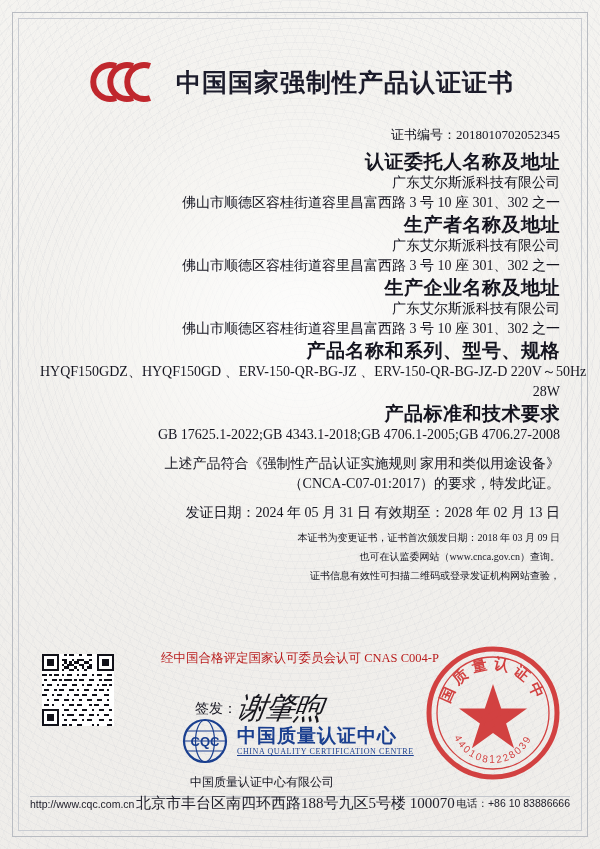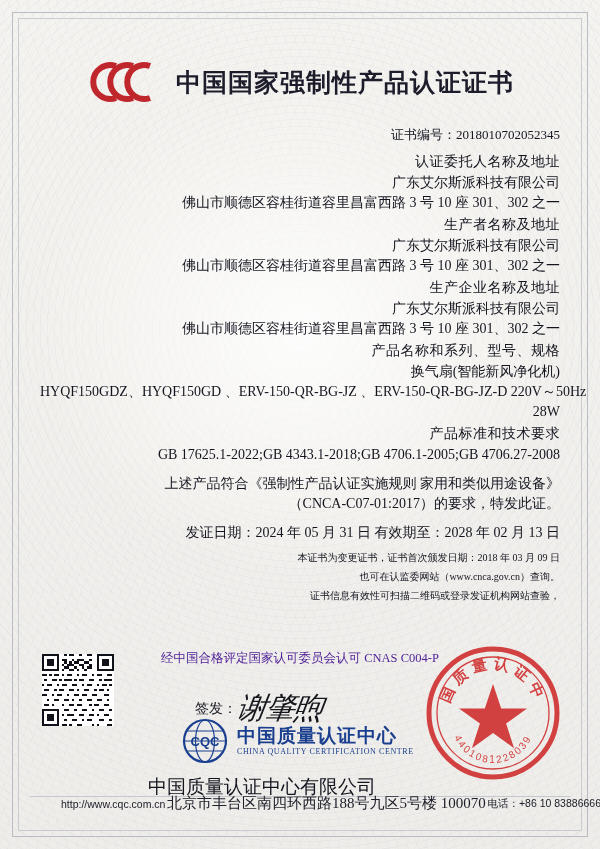--- a/index.html
+++ b/index.html
@@ -74,22 +74,22 @@
     width: 520px;
     text-align: right;
     color: #14141f;
   }
   .line {
     font-size: 14px;
     line-height: 20px;
     white-space: nowrap;
   }
   .label {
-    font-weight: normal;
-    font-size: 14px;
+    font-weight: bold;
+    font-size: 19px;
     line-height: 23px;
     letter-spacing: 0.5px;
   }
   .gap-s { height: 5px; }
   .gap-m { height: 9px; }
   .small {
     font-size: 10px;
     line-height: 19px;
   }
   .value-line {
@@ -97,21 +97,21 @@
     line-height: 20px;
   }
   
   .cnas {
     position: absolute;
     top: 650px;
     left: 0;
     width: 600px;
     text-align: center;
     font-size: 12.5px;
-    color: #4c1d95;
+    color: #b91c1c;
   }
   
   .sign-row {
     position: absolute;
     top: 688px;
     left: 195px;
     display: flex;
     align-items: center;
   }
   .sign-label {
@@ -144,28 +144,29 @@
     font-weight: bold;
     color: #1a3f8f;
     letter-spacing: 1px;
     line-height: 21px;
   }
   .cqc-text-en {
     font-size: 8px;
     color: #1a3f8f;
     letter-spacing: 0.6px;
     line-height: 11px;
+    text-decoration: underline;
   }
   .cqc-company {
     position: absolute;
     top: 774px;
     left: 0;
     width: 524px;
     text-align: center;
-    font-size: 19px;
+    font-size: 12px;
     color: #14141f;
     font-family: Liberation Serif, serif;
   }
   
   .qr {
     position: absolute;
     left: 42px;
     top: 654px;
     width: 72px;
     height: 72px;
@@ -183,21 +184,20 @@
     position: absolute;
     bottom: 36px;
     left: 30px;
     width: 540px;
     display: flex;
     justify-content: space-between;
     align-items: center;
     font-size: 10.5px;
     color: #20202b;
     font-family: "Liberation Sans", sans-serif;
-    margin-left: 31px;
   }
   .footer-center { font-family: "Liberation Serif", serif; font-size: 15px; }
   .footer-rule {
     position: absolute;
     left: 30px;
     right: 30px;
     bottom: 52px;
     height: 1px;
     background: #c4c7cd;
   }
@@ -236,21 +236,20 @@
 
       <div class="label">生产者名称及地址</div>
       <div class="line">广东艾尔斯派科技有限公司</div>
       <div class="line">佛山市顺德区容桂街道容里昌富西路 3 号 10 座 301、302 之一</div>
 
       <div class="label">生产企业名称及地址</div>
       <div class="line">广东艾尔斯派科技有限公司</div>
       <div class="line">佛山市顺德区容桂街道容里昌富西路 3 号 10 座 301、302 之一</div>
 
       <div class="label">产品名称和系列、型号、规格</div>
-      <div class="line">换气扇(智能新风净化机)</div>
       <div class="line">HYQF150GDZ、HYQF150GD 、ERV-150-QR-BG-JZ 、ERV-150-QR-BG-JZ-D 220V～50Hz</div>
       <div class="line">28W</div>
 
       <div class="label">产品标准和技术要求</div>
       <div class="line">GB 17625.1-2022;GB 4343.1-2018;GB 4706.1-2005;GB 4706.27-2008</div>
 
       <div class="gap-m"></div>
       <div class="line">上述产品符合《强制性产品认证实施规则  家用和类似用途设备》</div>
       <div class="line">（CNCA-C07-01:2017）的要求，特发此证。</div>
 

